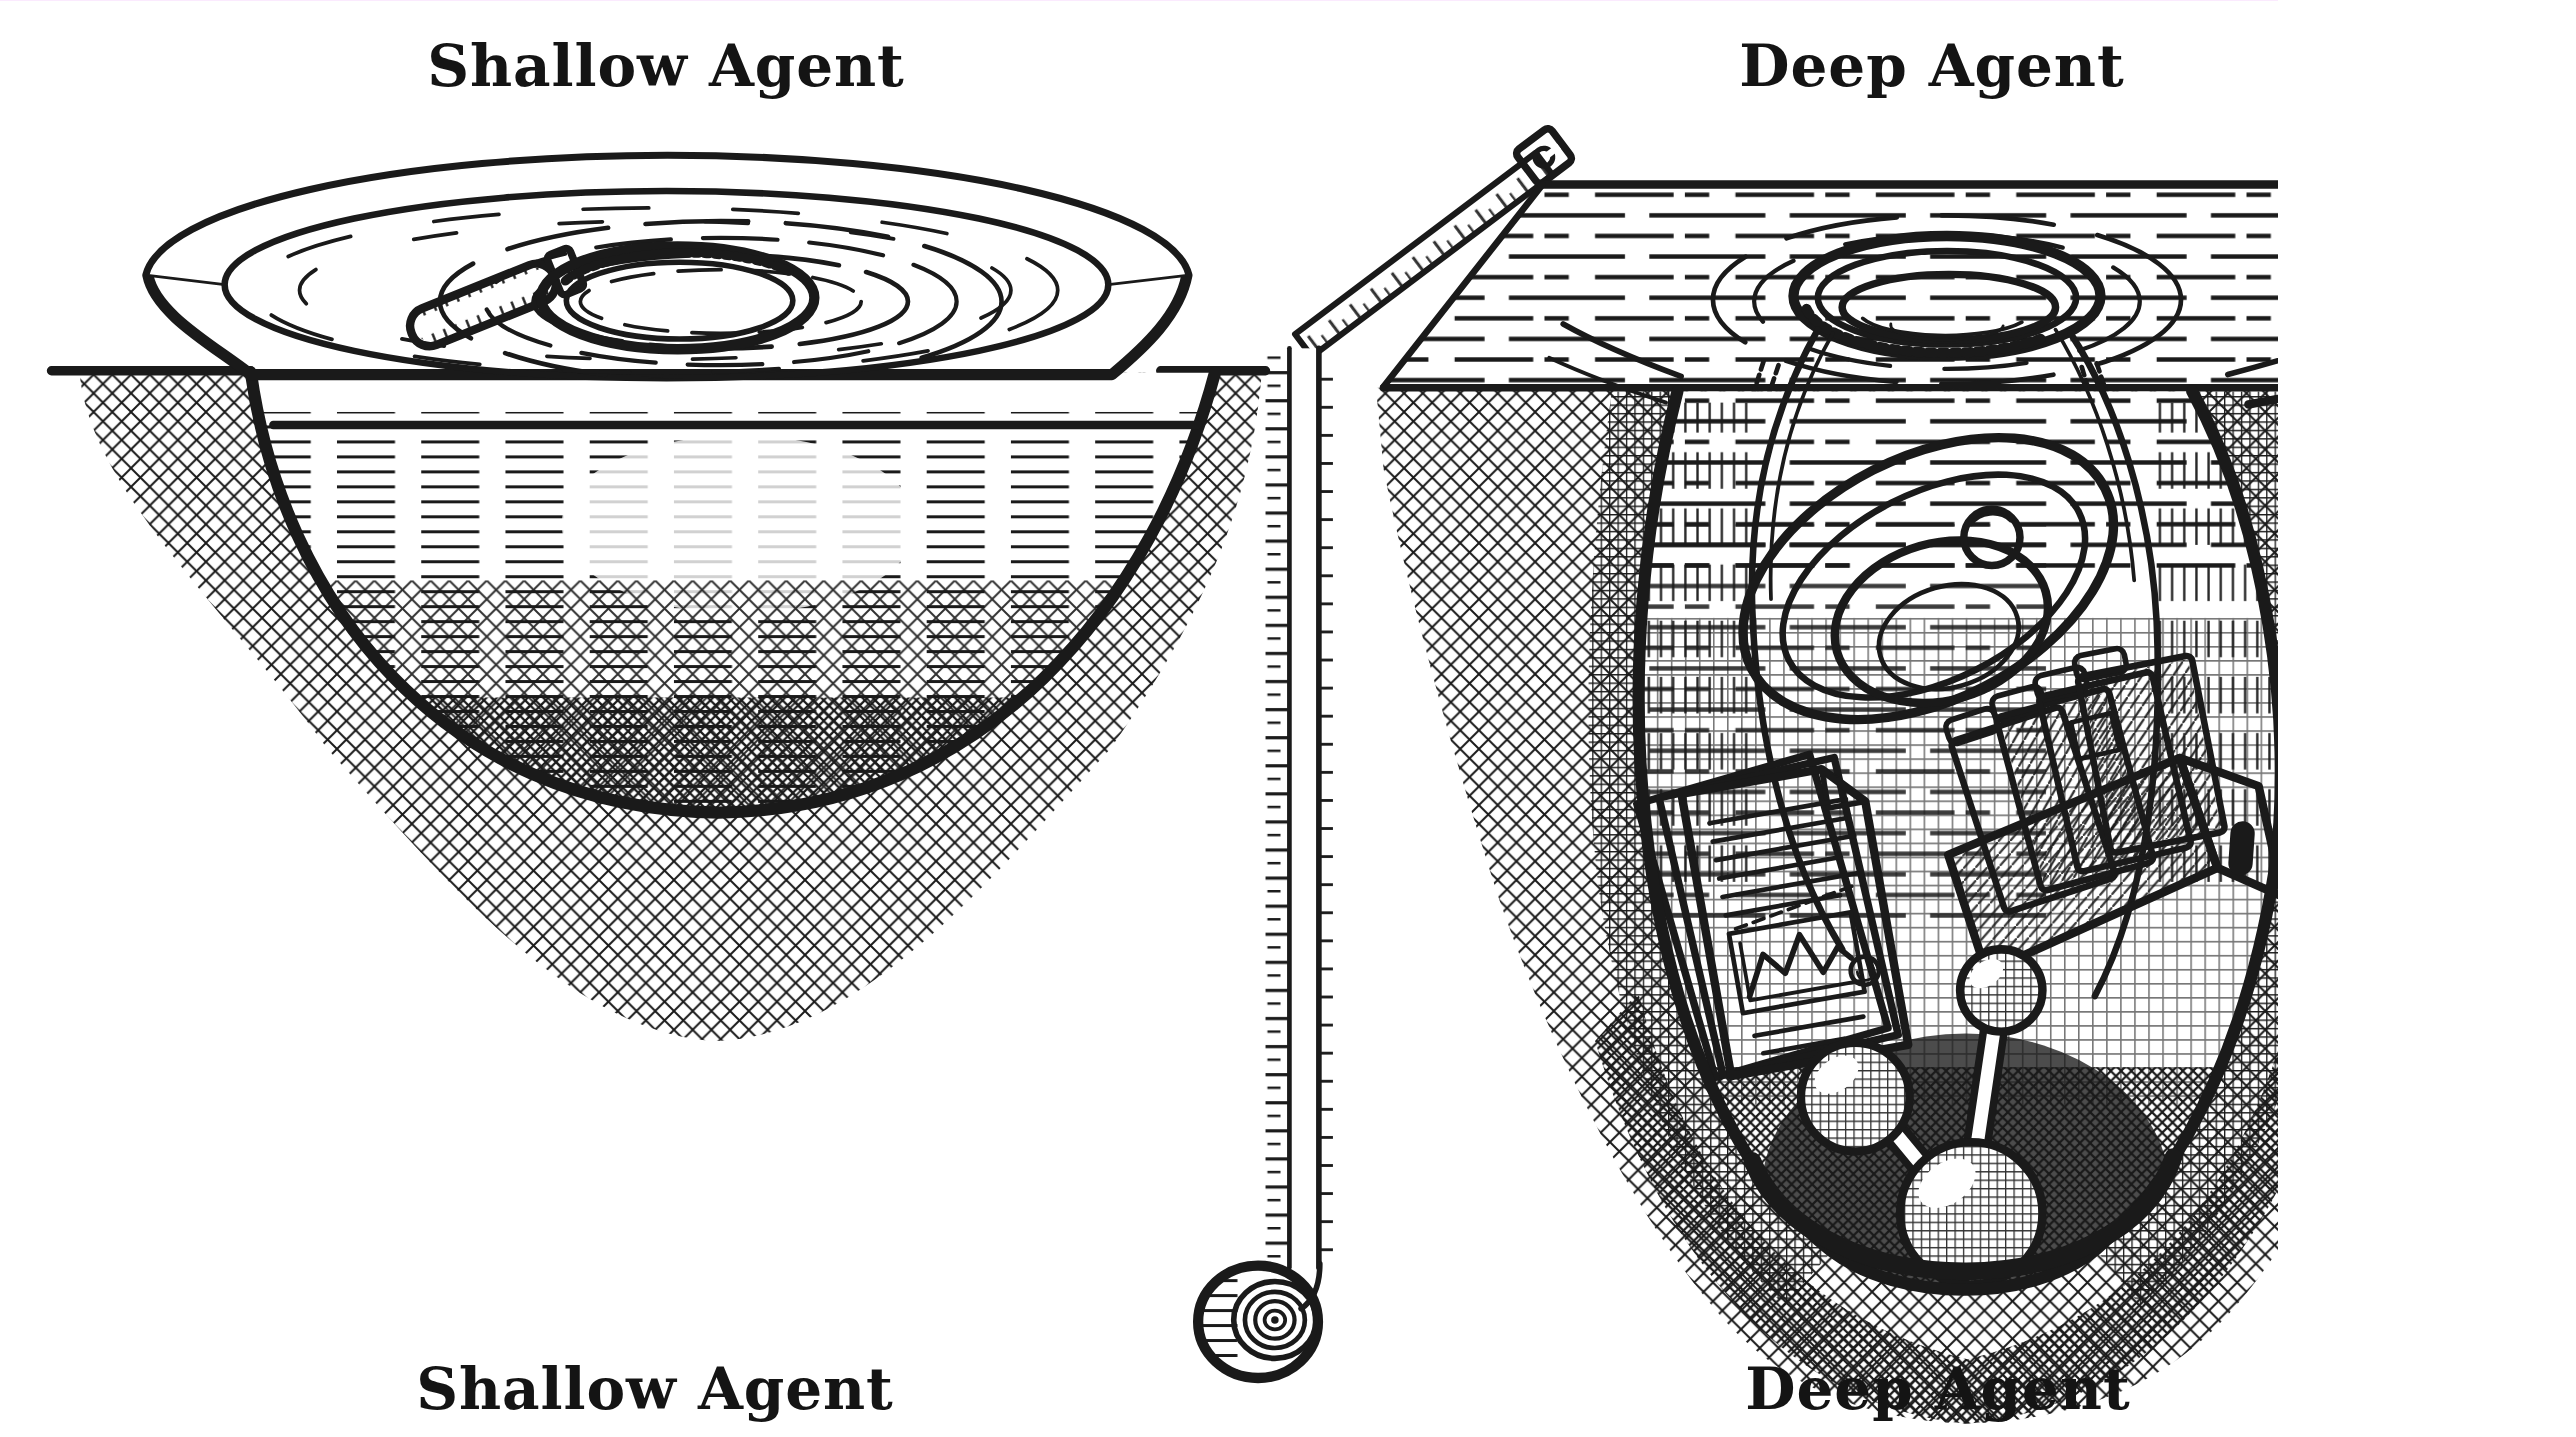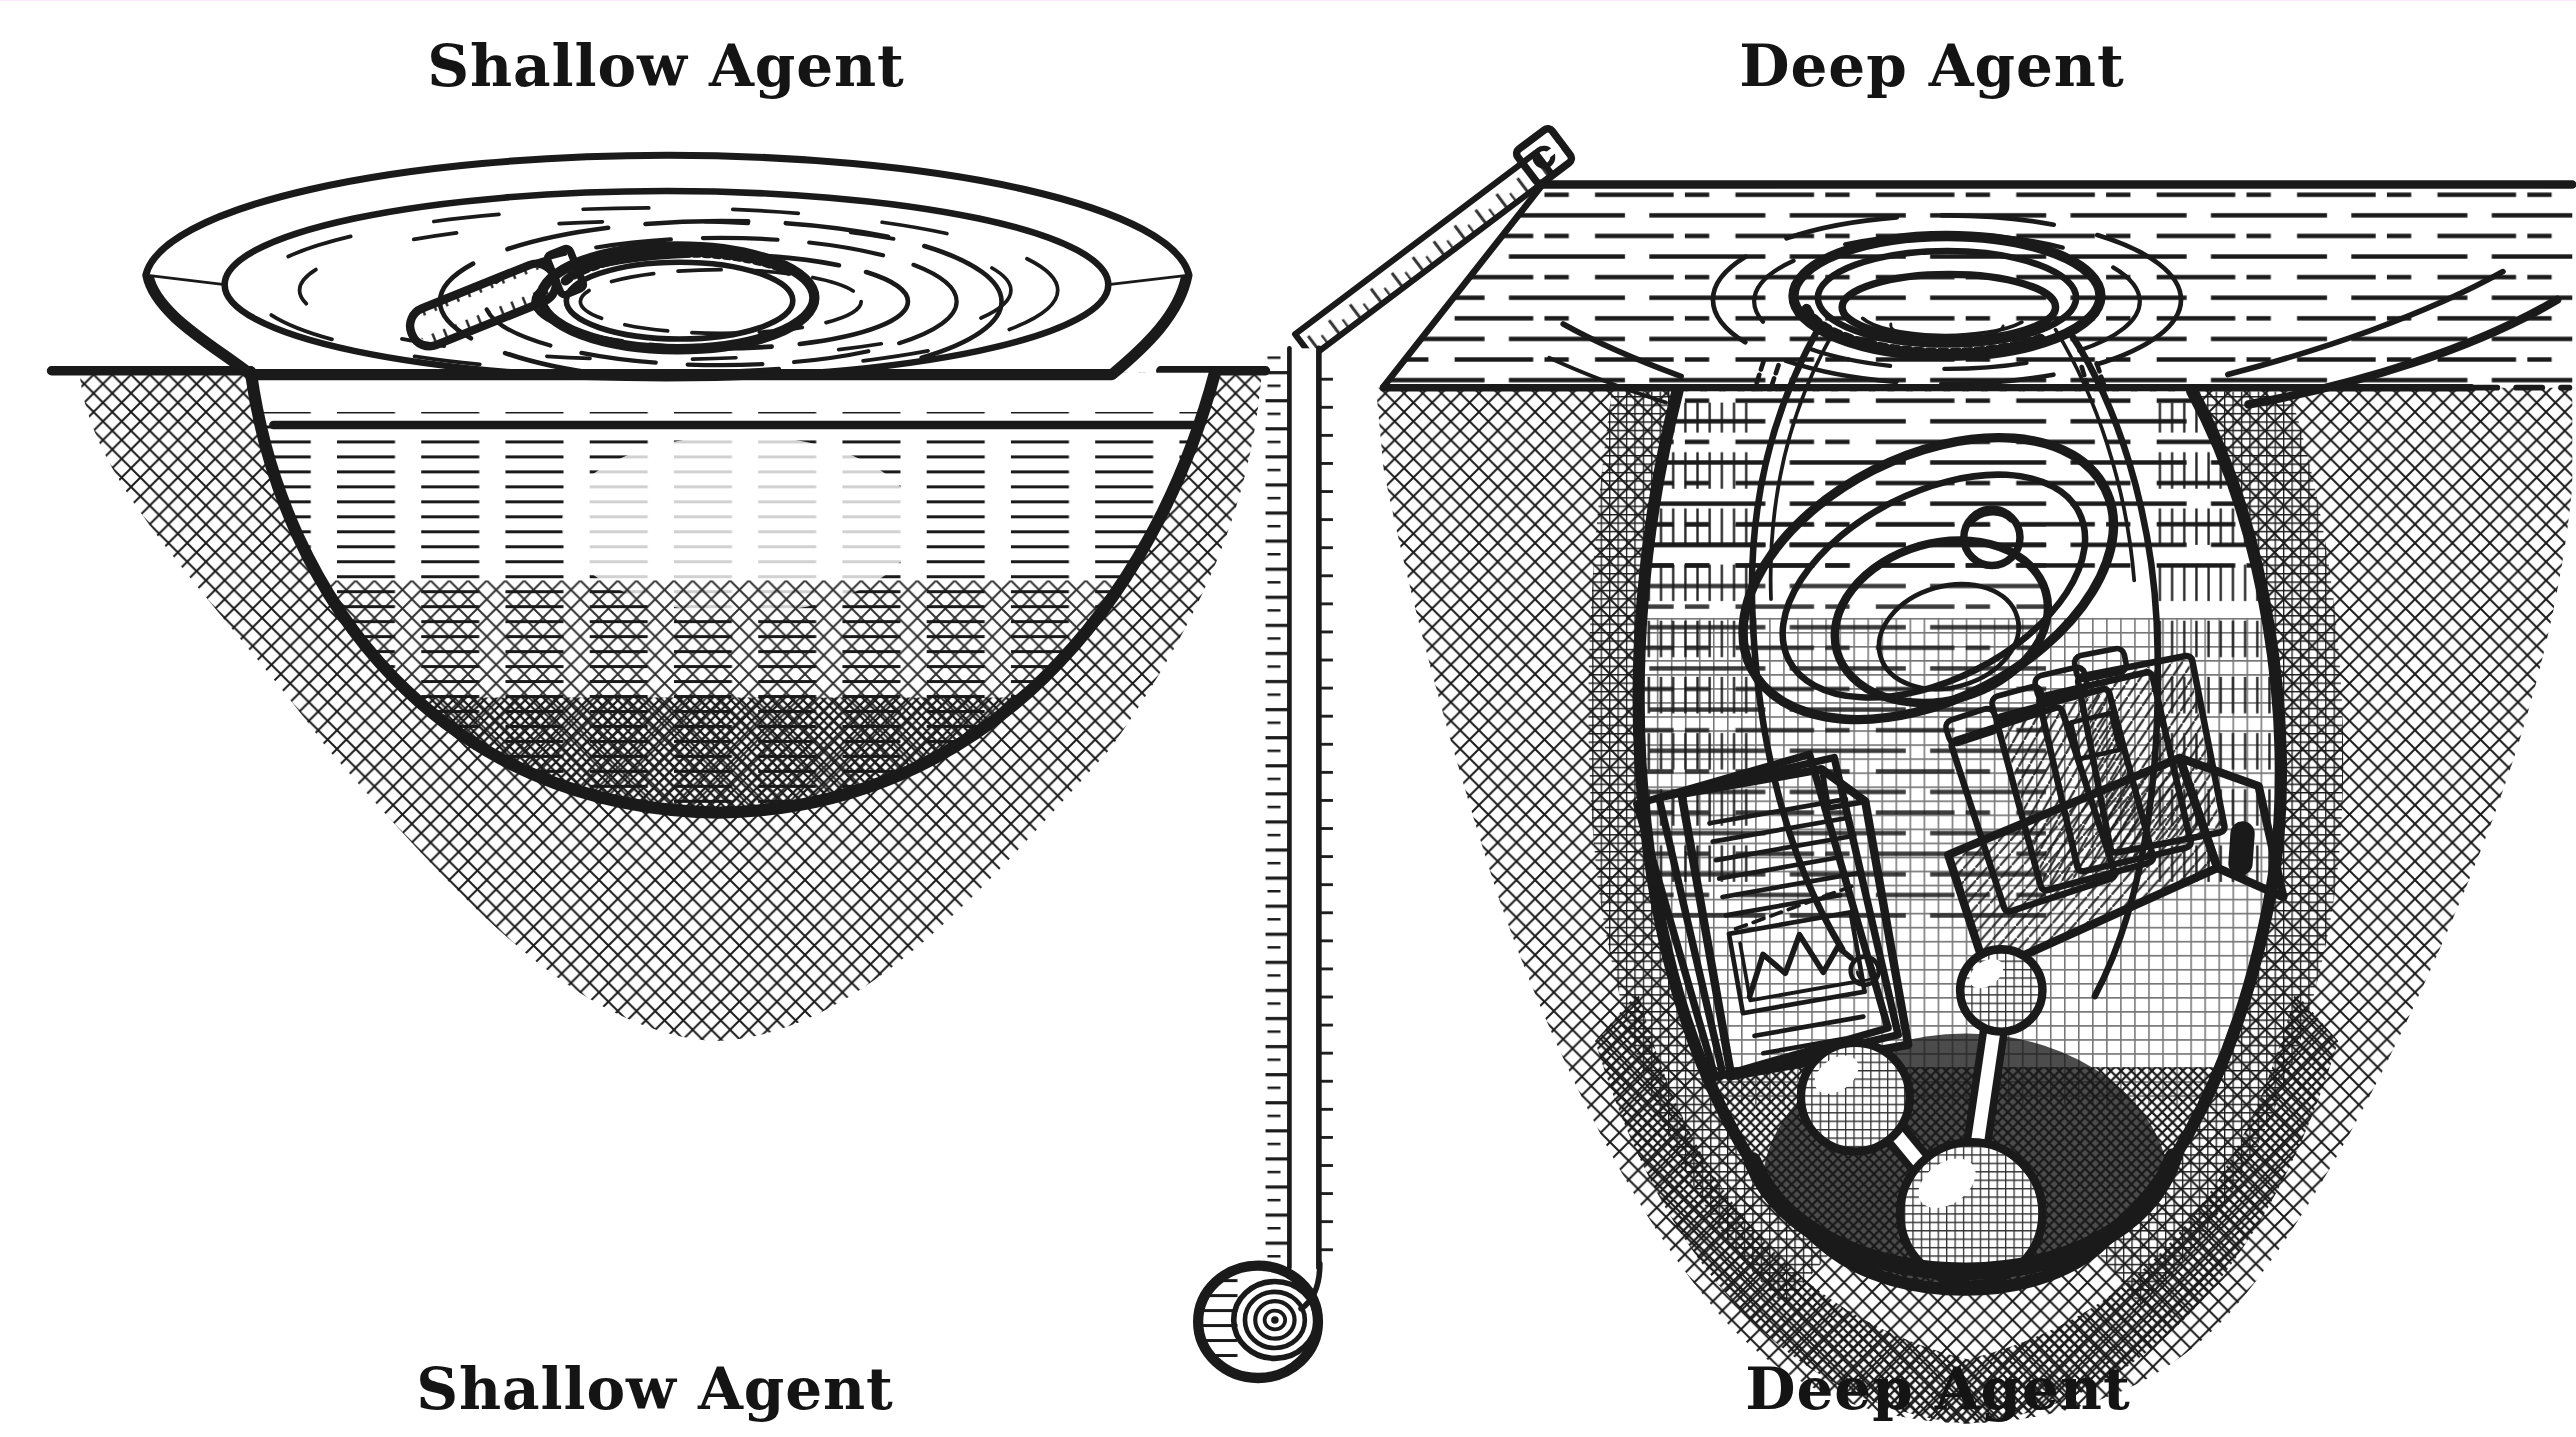--- a/index.html
+++ b/index.html
@@ -1,16 +1,16 @@
 <!DOCTYPE html>
 <html style="font-size:15px"><head>
 <meta charset="utf-8">
 <style>
   html,body{margin:0;padding:0;background:#ffffff;}
-  .canvas{position:relative;width:2576px;height:1438px;background:#d946ef;overflow:hidden;
+  .canvas{position:relative;width:2278px;height:1438px;background:#d946ef;overflow:hidden;
           font-family:"DejaVu Serif", serif;}
   .canvas svg{position:absolute;left:0;top:0;}
   .lbl{position:absolute;transform:translateX(-50%);white-space:nowrap;
        font-family:"DejaVu Serif", serif;font-weight:700;font-size:58px;
        color:#141414;letter-spacing:0.9px;}
   .ink{stroke:#1a1a1a;fill:none;stroke-linecap:round;stroke-linejoin:round;}
 </style>
 </head>
 <body>
 

